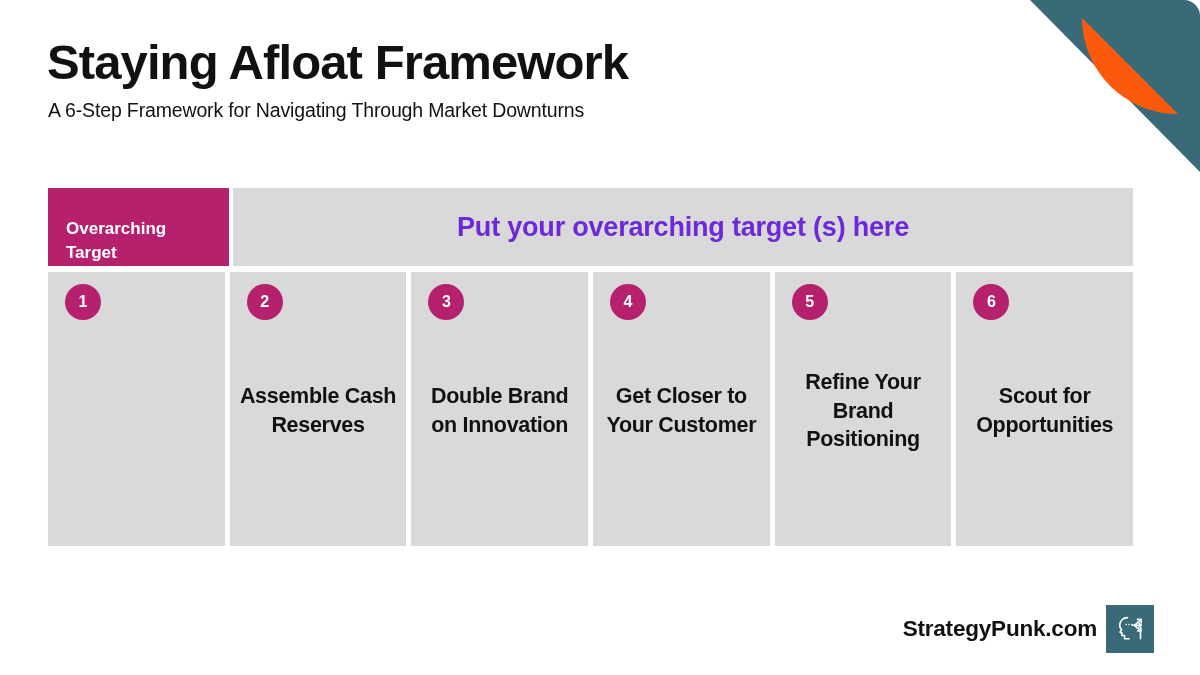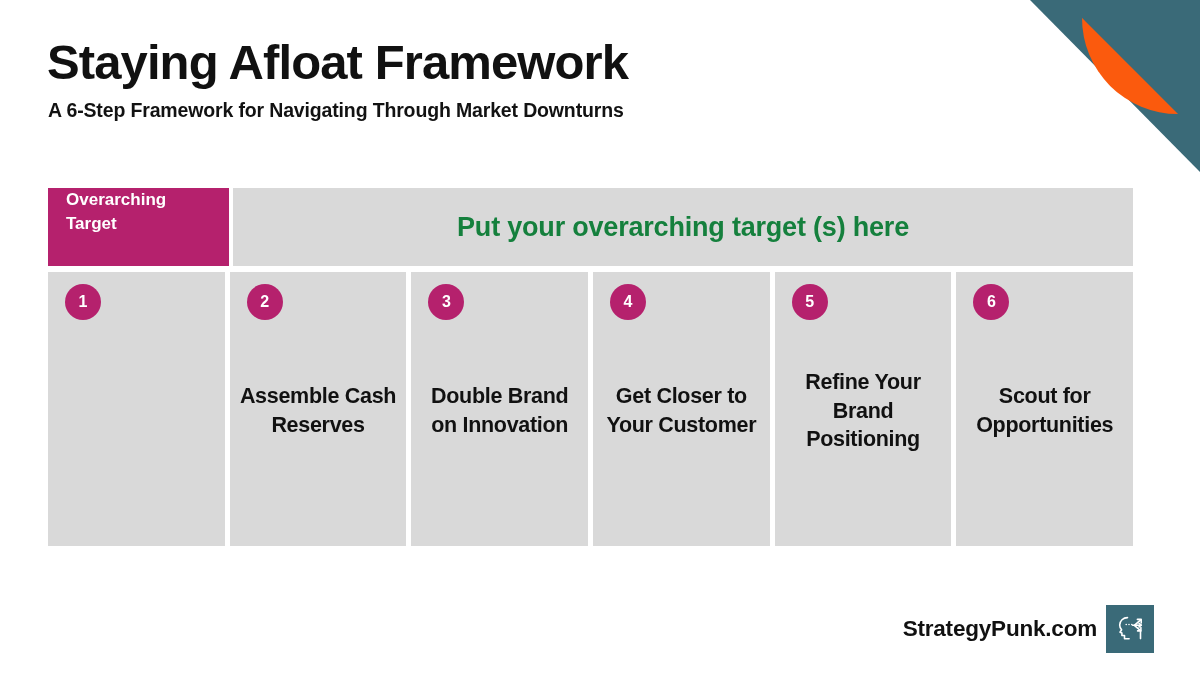--- a/index.html
+++ b/index.html
@@ -10,20 +10,21 @@
   body {
     font-family: "Liberation Sans", sans-serif;
     -webkit-font-smoothing: antialiased;
   }
   #slide {
     position: relative;
     width: 1200px;
     height: 675px;
     background: #ffffff;
     overflow: hidden;
+    border-radius: 16px;
   }
 
   
   .corner-wrap {
     position: absolute;
     top: 0;
     right: 0;
     width: 170px;
     height: 172px;
     overflow: hidden;
@@ -62,21 +63,21 @@
     font-weight: bold;
     color: #111111;
     letter-spacing: -0.9px;
     white-space: nowrap;
   }
   .subtitle {
     position: absolute;
     left: 48px;
     top: 99px;
     font-size: 19.5px;
-    font-weight: bold;
+    font-weight: normal;
     color: #121212;
     letter-spacing: -0.15px;
     white-space: nowrap;
   }
 
   
   .target-row {
     position: absolute;
     left: 48px;
     top: 188px;
@@ -84,37 +85,37 @@
     height: 78px;
   }
   .target-label {
     position: absolute;
     left: 0;
     top: 0;
     width: 181px;
     height: 78px;
     background: #b5216d;
     box-sizing: border-box;
-    padding: 0 0 0 18px;
+    padding: 29px 0 0 18px;
     color: #ffffff;
     font-size: 17px;
     font-weight: bold;
     line-height: 1.42;
   }
   .target-value {
     position: absolute;
     left: 185px;
     top: 0;
     right: 0;
     height: 78px;
     background: #d9d9d9;
     display: flex;
     align-items: center;
     justify-content: center;
-    color: #15803d;
+    color: #6d28d9;
     font-size: 27px;
     font-weight: bold;
     letter-spacing: -0.2px;
   }
 
   
   .steps {
     position: absolute;
     left: 48px;
     top: 272px;

